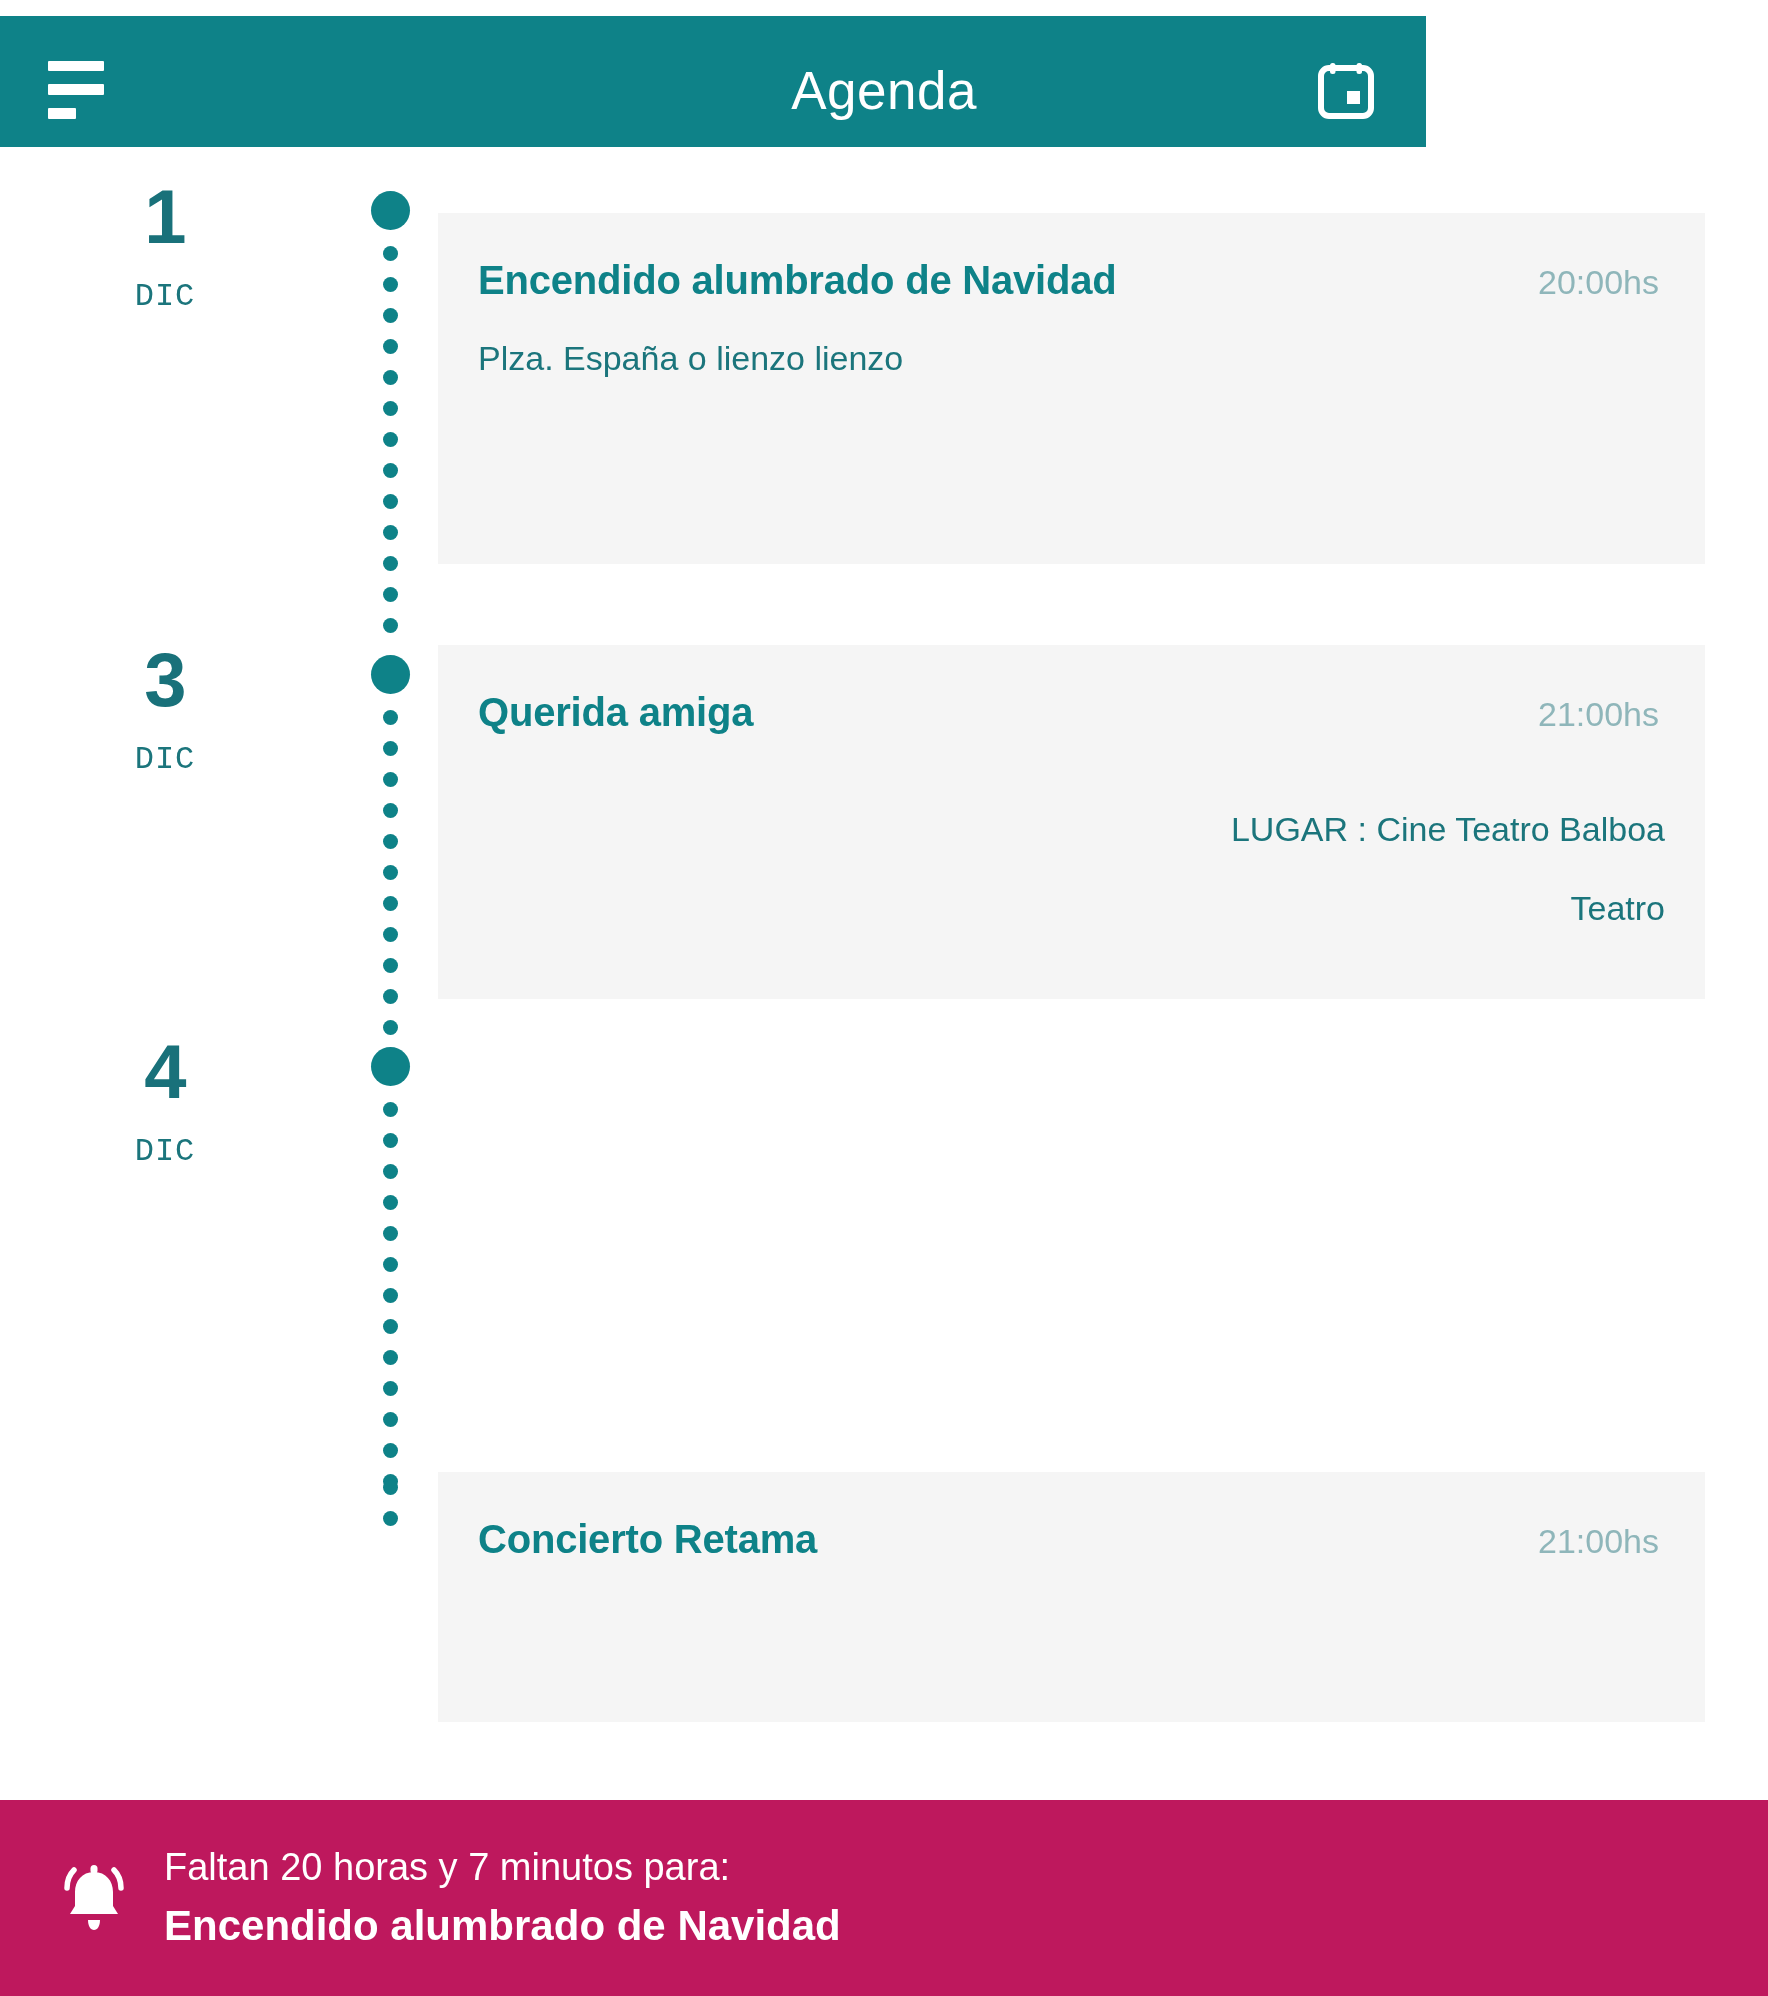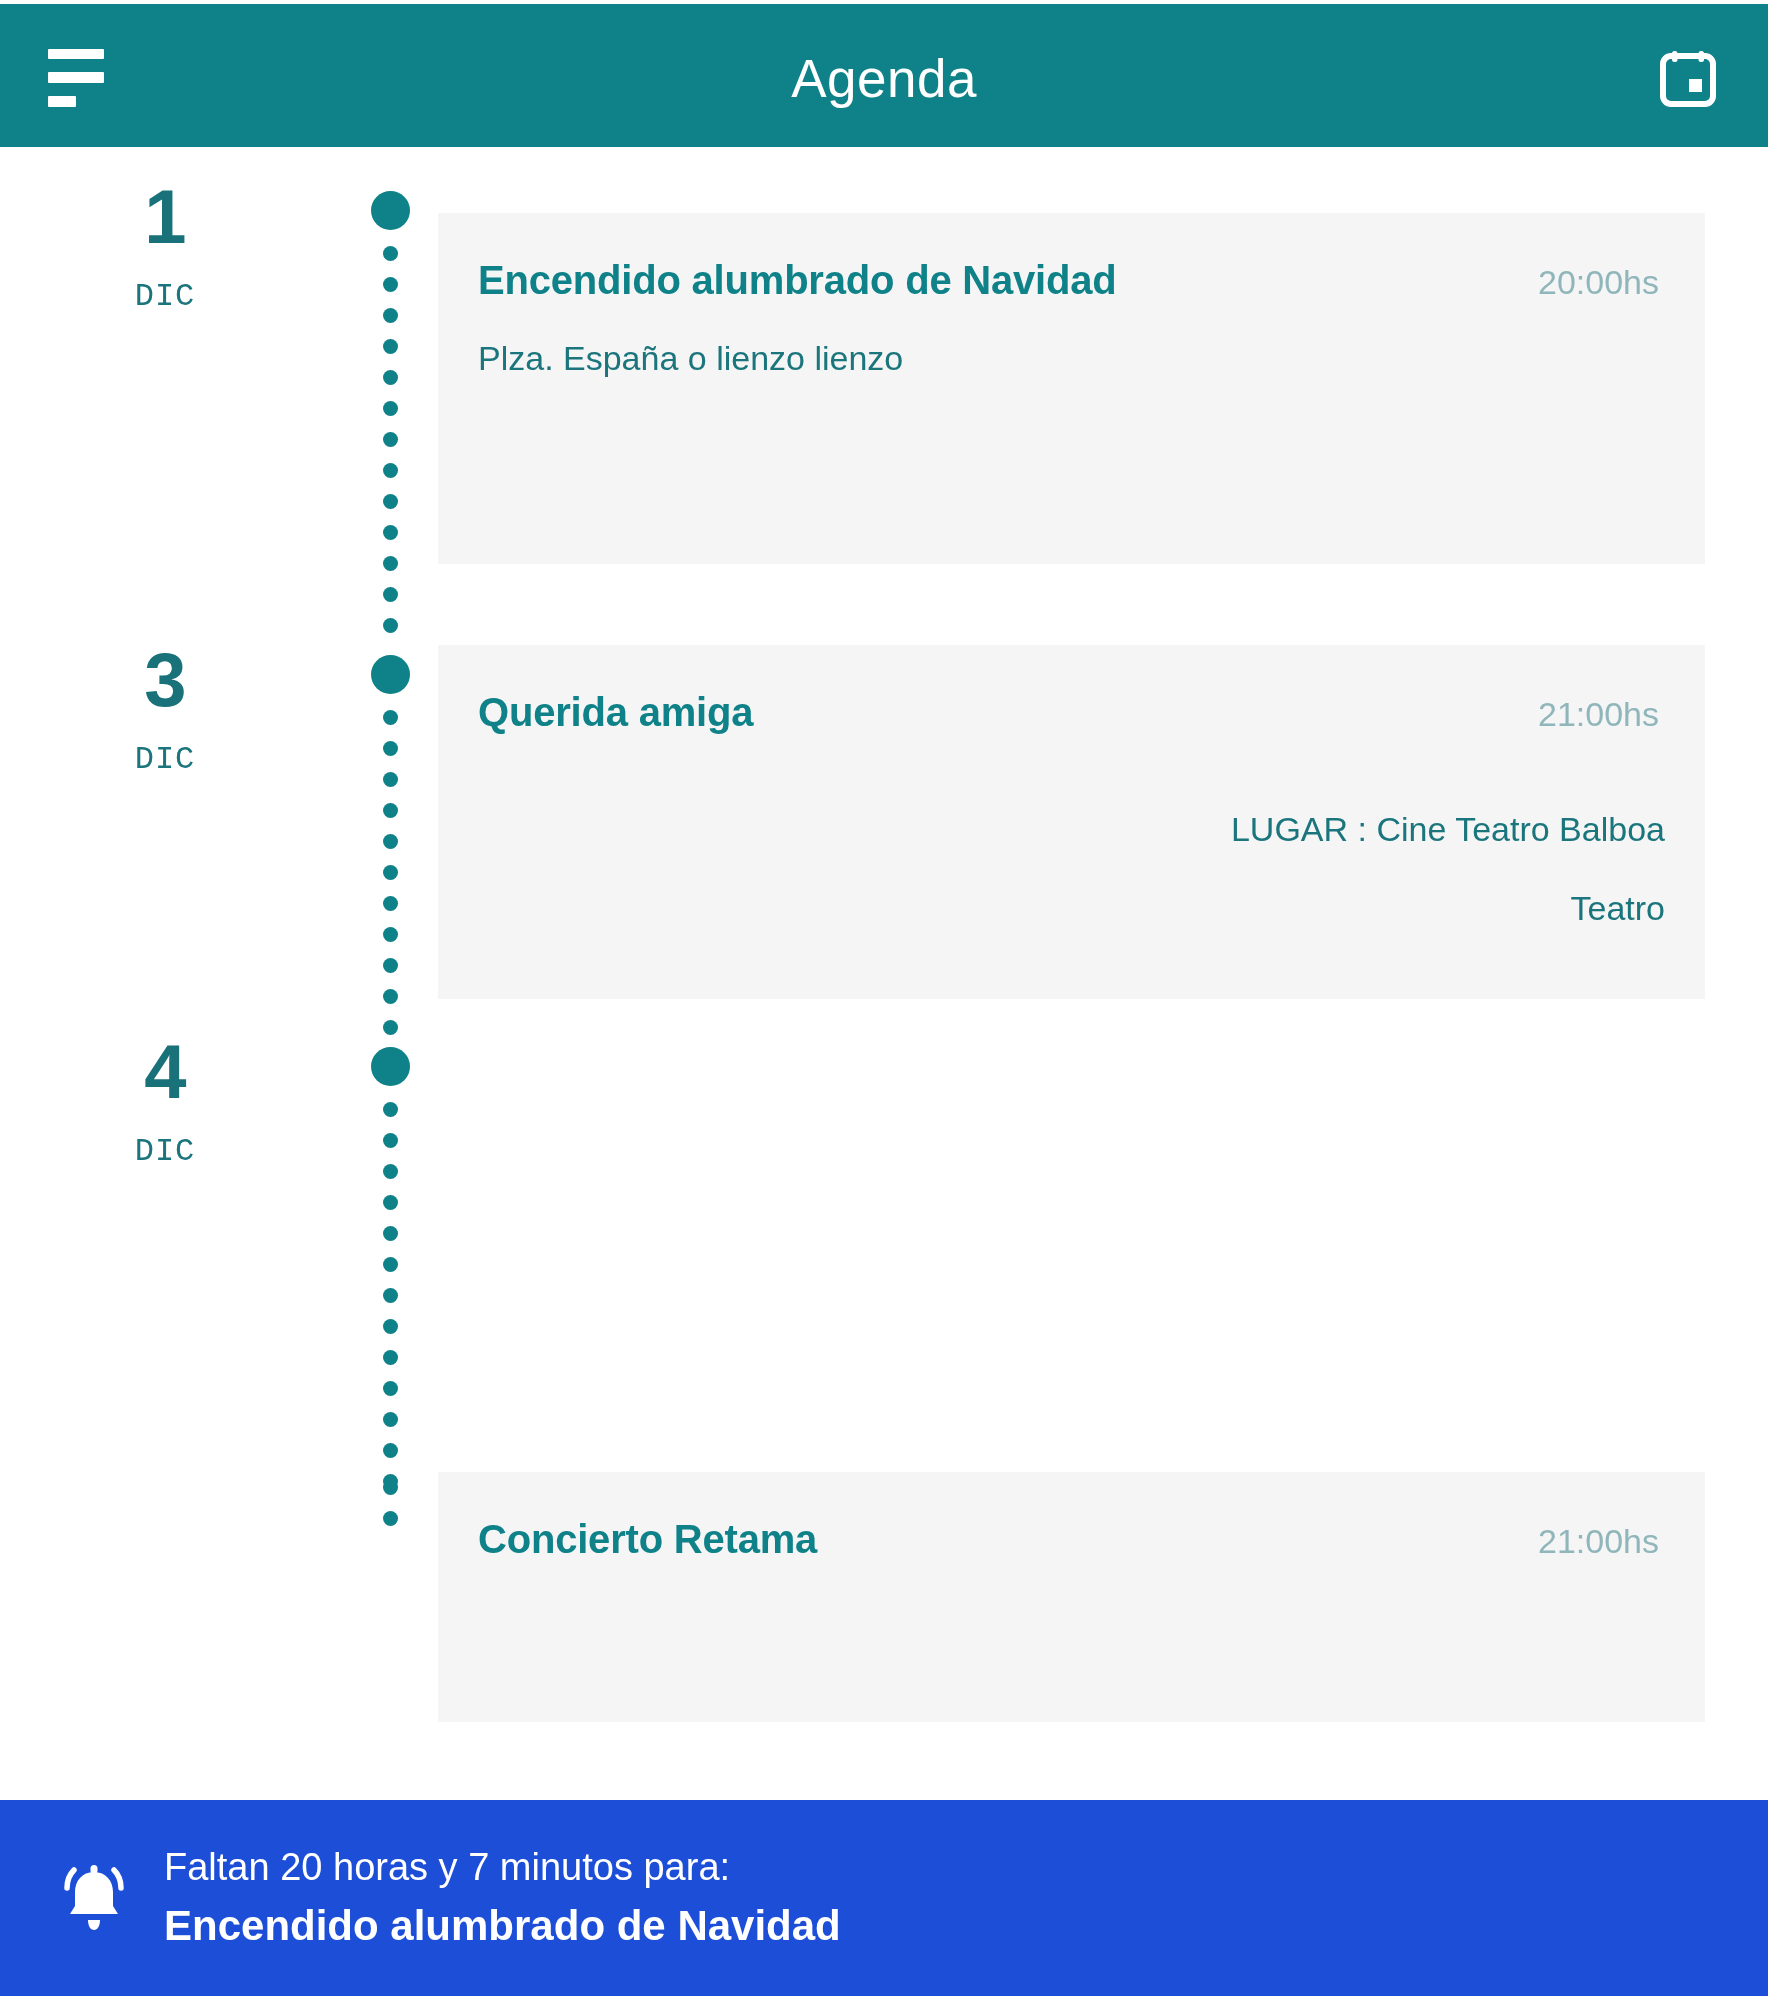--- a/index.html
+++ b/index.html
@@ -10,22 +10,22 @@
     overflow:hidden;
   }
   #app {
     position:relative;
     width:1768px; height:1996px;
     background:#ffffff;
   }
 
   
   #appbar {
-    position:absolute; top:4px; left:0;
-    width:1768px; height:147px;
+    position:absolute; top:16px; left:0;
+    width:1426px; height:147px;
     background:#0E8288;
     display:flex; align-items:center;
   }
   #menu-btn {
     position:absolute; left:48px; top:50%;
     transform:translateY(-50%);
     width:64px; height:58px;
     display:flex; flex-direction:column;
     justify-content:center; gap:13px;
     cursor:pointer;
@@ -151,21 +151,21 @@
     line-height:1.35;
     margin-top:33px;
   }
   .card-line.spaced { margin-top:72px; }
 
   
   #banner {
     position:absolute;
     left:0; bottom:0;
     width:1768px; height:196px;
-    background:#1d4ed8;
+    background:#be185d;
     display:flex;
     align-items:center;
     padding-left:48px;
   }
   #bell-icon { width:92px; height:92px; flex:none; margin-right:24px; }
   #banner-text { display:flex; flex-direction:column; gap:14px; }
   #banner-sub {
     color:#ffffff;
     font-size:38px;
     font-weight:400;

